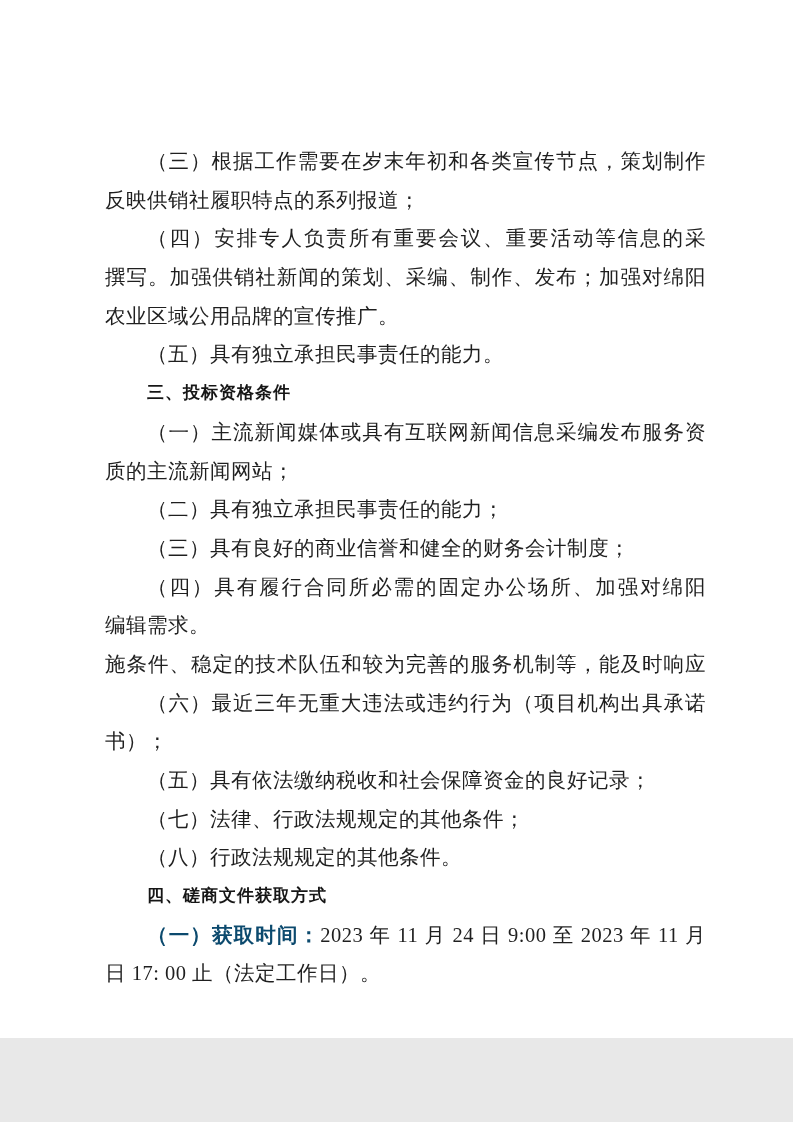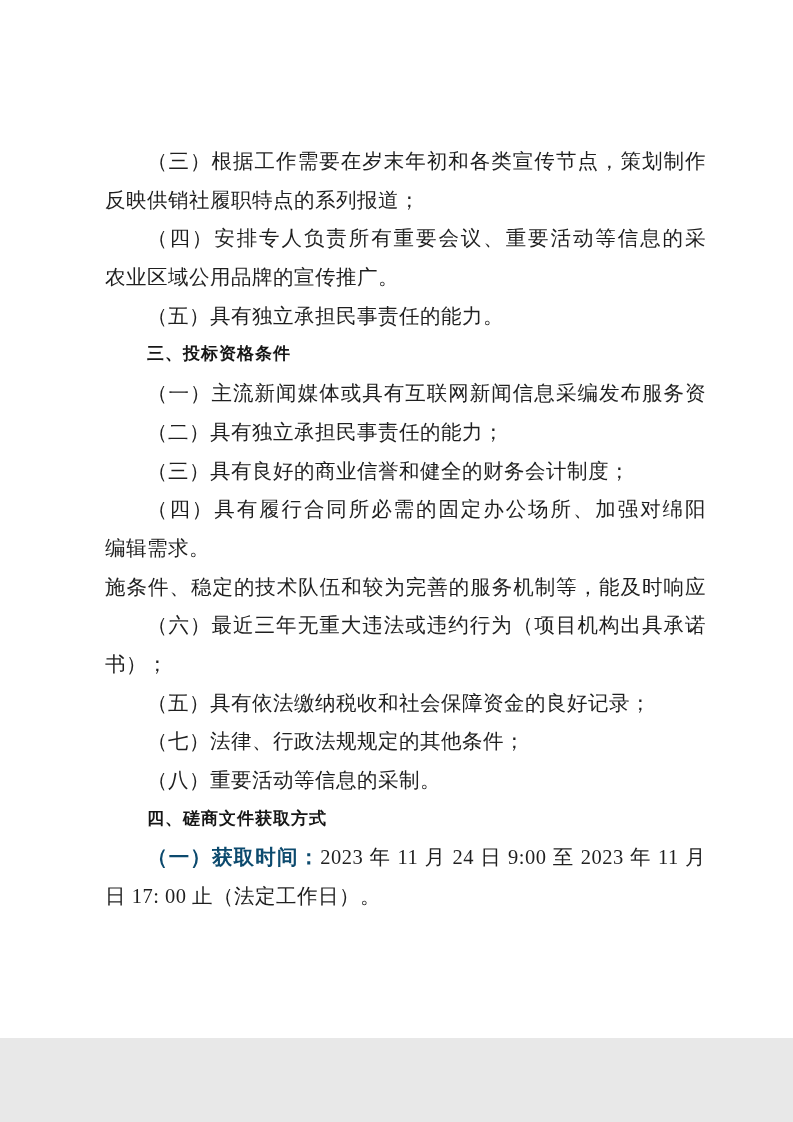--- a/index.html
+++ b/index.html
@@ -61,30 +61,32 @@
 <body>
 
 <div class="page">
   <div class="content" id="doc-content">
       <div class="block paragraph">
         <div class="line indent fill"><span>（三）根据工作需要在岁末年初和各类宣传节点，策划制作</span></div>
         <div class="line"><span>反映供销社履职特点的系列报道；</span></div>
       </div>
       <div class="block paragraph">
         <div class="line indent fill"><span>（四）安排专人负责所有重要会议、重要活动等信息的采制、</span></div>
+        <div class="line fill"><span>撰写。加强供销社新闻的策划、采编、制作、发布；加强对绵阳</span></div>
         <div class="line"><span>农业区域公用品牌的宣传推广。</span></div>
       </div>
       <div class="block paragraph">
         <div class="line indent"><span>（五）具有独立承担民事责任的能力。</span></div>
       </div>
       <div class="block heading">
         <div class="line indent"><span>三、投标资格条件</span></div>
       </div>
       <div class="block paragraph">
         <div class="line indent fill"><span>（一）主流新闻媒体或具有互联网新闻信息采编发布服务资</span></div>
+        <div class="line"><span>质的主流新闻网站；</span></div>
       </div>
       <div class="block paragraph">
         <div class="line indent"><span>（二）具有独立承担民事责任的能力；</span></div>
       </div>
       <div class="block paragraph">
         <div class="line indent"><span>（三）具有良好的商业信誉和健全的财务会计制度；</span></div>
       </div>
       <div class="block paragraph">
         <div class="line indent fill"><span>（四）具有履行合同所必需的固定办公场所、加强对绵阳</span></div>
         <div class="line"><span>编辑需求。</span></div>
@@ -94,21 +96,21 @@
         <div class="line indent fill"><span>（六）最近三年无重大违法或违约行为（项目机构出具承诺</span></div>
         <div class="line"><span>书）；</span></div>
       </div>
       <div class="block paragraph">
         <div class="line indent"><span>（五）具有依法缴纳税收和社会保障资金的良好记录；</span></div>
       </div>
       <div class="block paragraph">
         <div class="line indent"><span>（七）法律、行政法规规定的其他条件；</span></div>
       </div>
       <div class="block paragraph">
-        <div class="line indent"><span>（八）重要活动等信息的采制。</span></div>
+        <div class="line indent"><span>（八）行政法规规定的其他条件。</span></div>
       </div>
       <div class="block heading">
         <div class="line indent"><span>四、磋商文件获取方式</span></div>
       </div>
       <div class="block paragraph">
         <div class="line indent fill"><span class="bold-prefix">（一）获取时间：</span><span>2023 年 11 月 24 日 9:00 至 2023 年 11 月 30</span></div>
         <div class="line"><span>日 17: 00 止（法定工作日）。</span></div>
       </div>
     </div>
   <div class="page-number">

